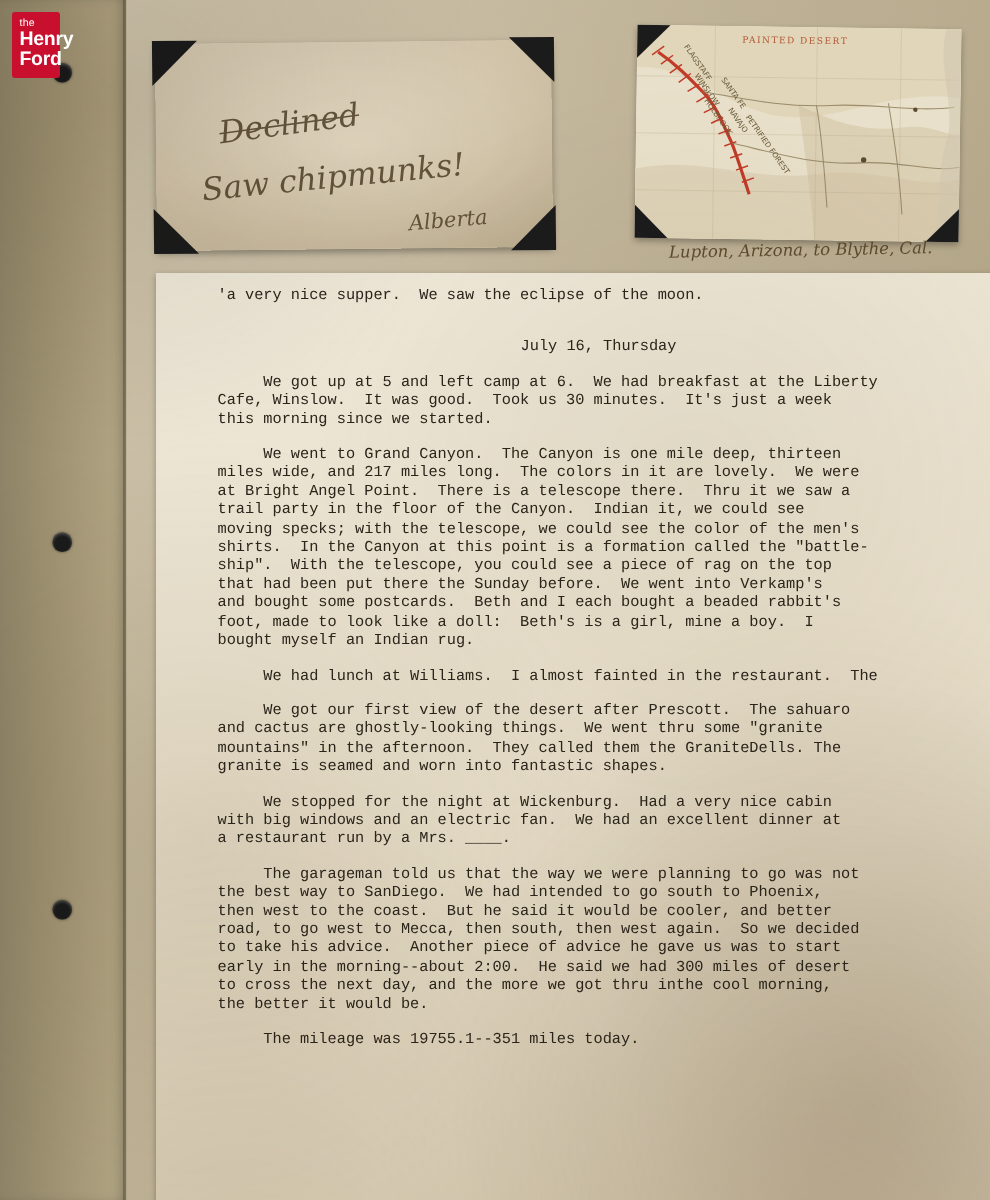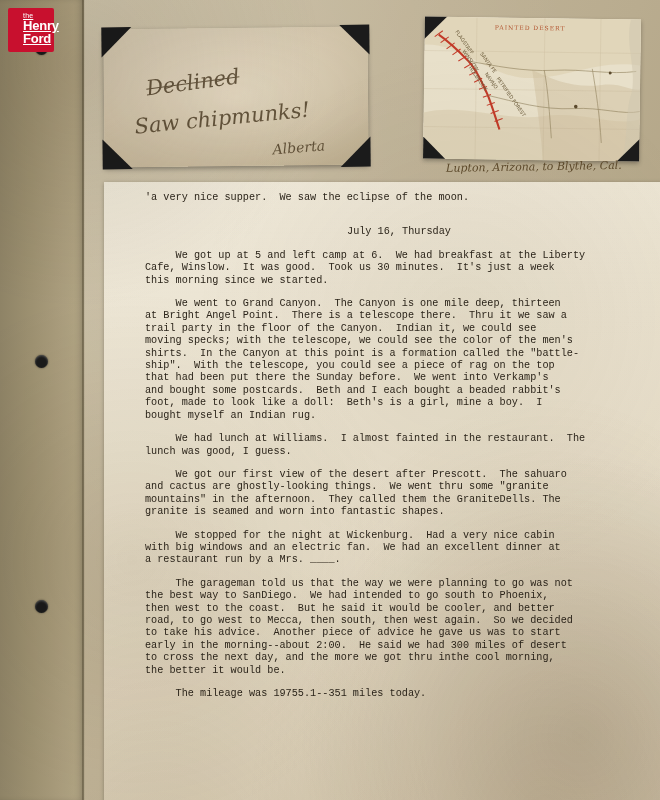--- a/index.html
+++ b/index.html
@@ -60,29 +60,28 @@
     box-shadow: inset 0 1px 2px rgba(255,255,255,0.25), 0 0 2px rgba(0,0,0,0.6);
   }
   .punch-hole.h1 { top: 42px; }
   .punch-hole.h2 { top: 355px; }
   .punch-hole.h3 { top: 600px; }
 
   
   .logo-badge {
     position: absolute;
     left: 8px; top: 8px;
-    width: 46px; height: 44px;
+    width: 32px; height: 44px;
     background: #c8102e;
     color: #ffffff;
     border-radius: 2px;
-    padding: 4px 15px;
+    padding: 4px 5px;
     box-sizing: border-box;
     line-height: 1.02;
     z-index: 30;
-    text-decoration: underline;
   }
   .logo-the {
     font-size: 7px;
     letter-spacing: 0.2px;
     display: block;
   }
   .logo-henry, .logo-ford {
     font-size: 13px;
     font-weight: bold;
     display: block;
@@ -335,34 +334,34 @@
         </div>
         <div class="t-gap"></div>
         <div>
           <div class="t-line">     We got up at 5 and left camp at 6.  We had breakfast at the Liberty</div>
           <div class="t-line">Cafe, Winslow.  It was good.  Took us 30 minutes.  It's just a week</div>
           <div class="t-line">this morning since we started.</div>
         </div>
         <div class="t-gap"></div>
         <div>
           <div class="t-line">     We went to Grand Canyon.  The Canyon is one mile deep, thirteen</div>
+          <div class="t-line">miles wide, and 217 miles long.  The colors in it are lovely.  We were</div>
           <div class="t-line">at Bright Angel Point.  There is a telescope there.  Thru it we saw a</div>
           <div class="t-line">trail party in the floor of the Canyon.  Indian it, we could see</div>
           <div class="t-line">moving specks; with the telescope, we could see the color of the men's</div>
           <div class="t-line">shirts.  In the Canyon at this point is a formation called the "battle-</div>
           <div class="t-line">ship".  With the telescope, you could see a piece of rag on the top</div>
           <div class="t-line">that had been put there the Sunday before.  We went into Verkamp's</div>
           <div class="t-line">and bought some postcards.  Beth and I each bought a beaded rabbit's</div>
           <div class="t-line">foot, made to look like a doll:  Beth's is a girl, mine a boy.  I</div>
           <div class="t-line">bought myself an Indian rug.</div>
         </div>
         <div class="t-gap"></div>
         <div>
           <div class="t-line">     We had lunch at Williams.  I almost fainted in the restaurant.  The</div>
-          <div class="t-line">lunch was good, I guess.</div>
         </div>
         <div class="t-gap"></div>
         <div>
           <div class="t-line">     We got our first view of the desert after Prescott.  The sahuaro</div>
           <div class="t-line">and cactus are ghostly-looking things.  We went thru some "granite</div>
           <div class="t-line">mountains" in the afternoon.  They called them the GraniteDells. The</div>
           <div class="t-line">granite is seamed and worn into fantastic shapes.</div>
         </div>
         <div class="t-gap"></div>
         <div>

